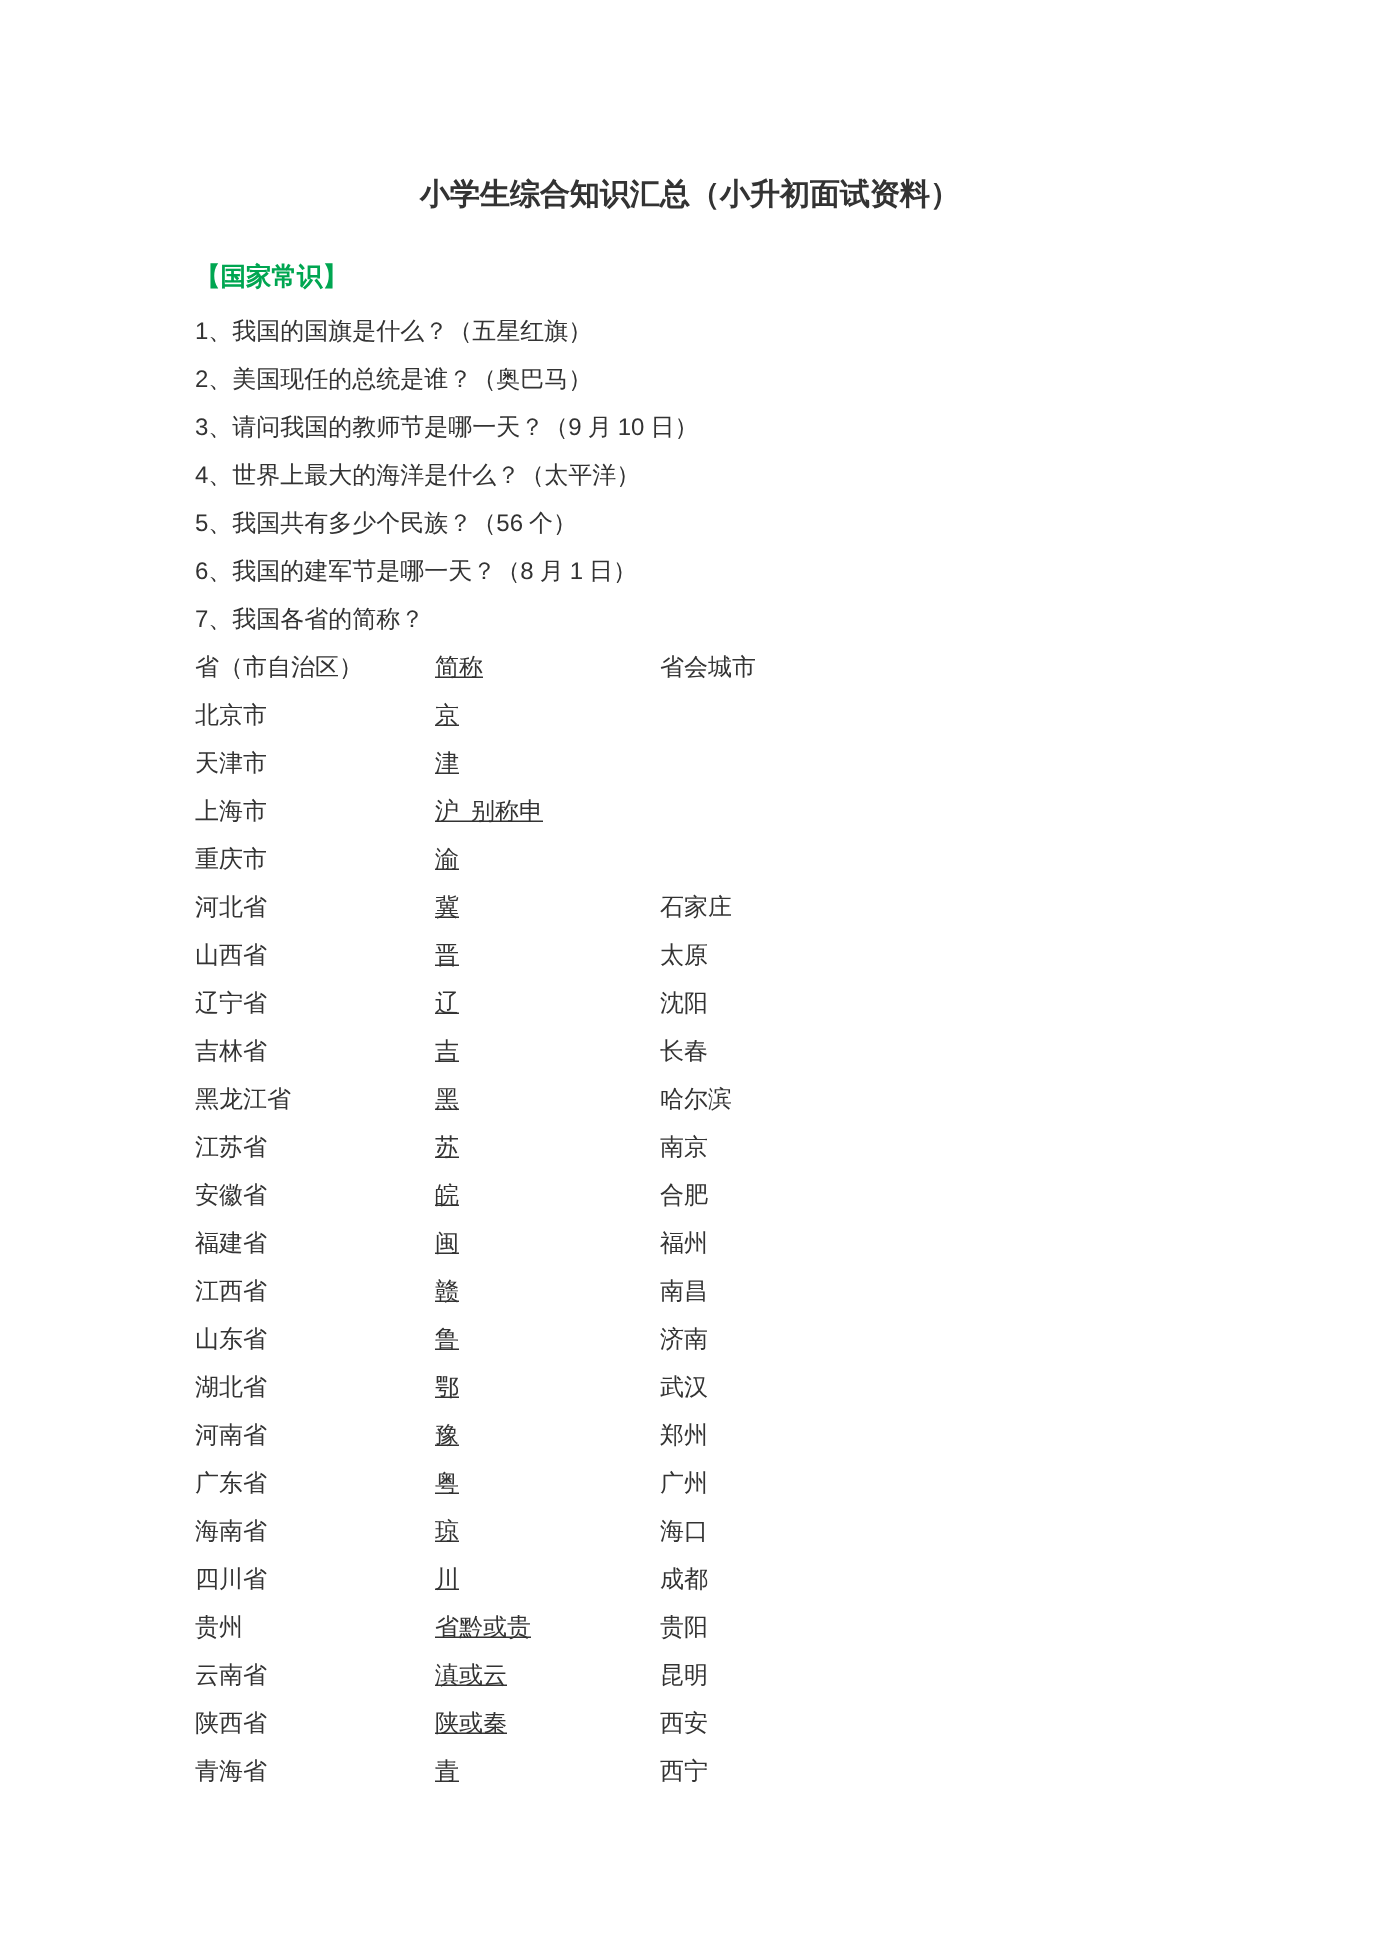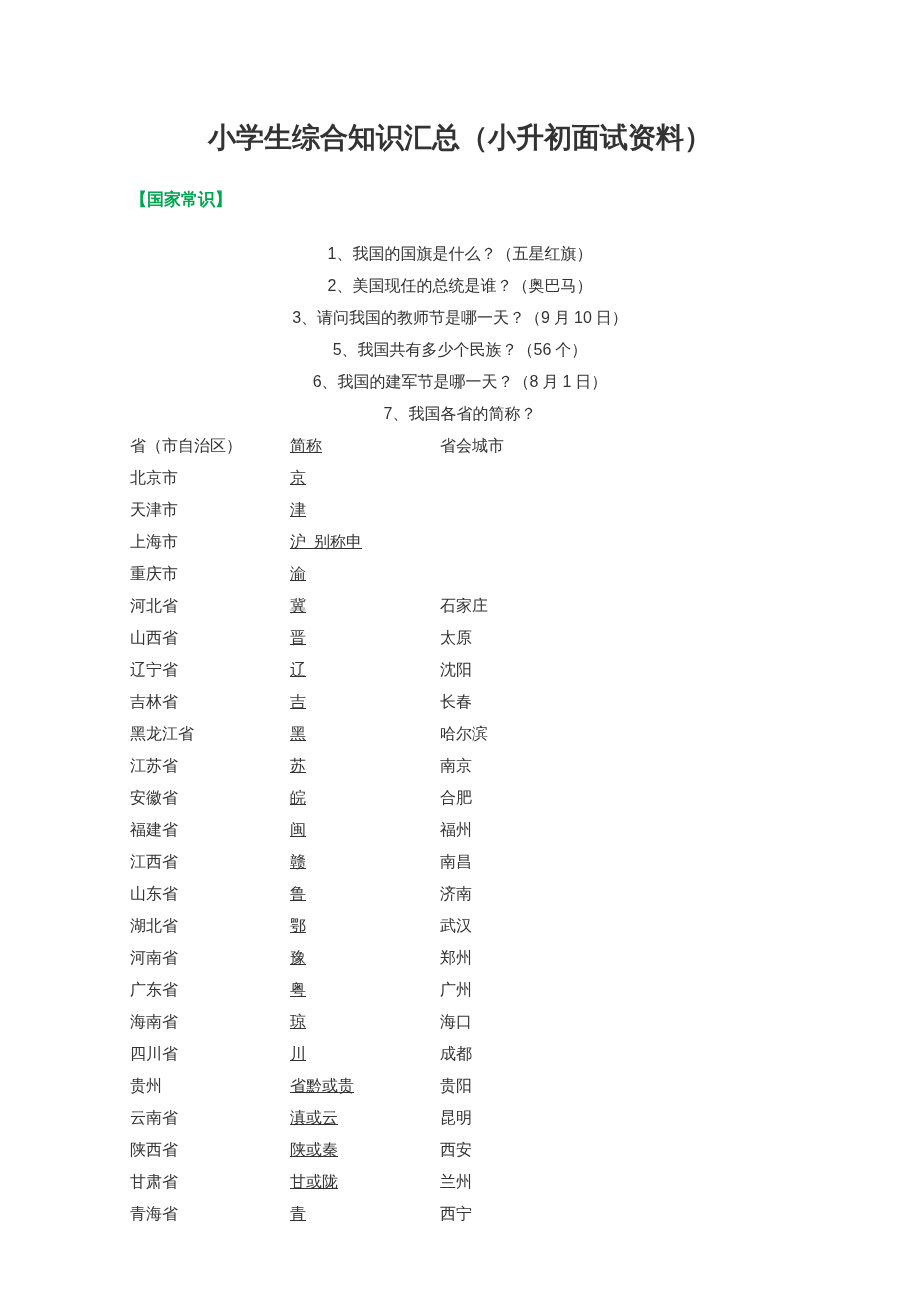--- a/index.html
+++ b/index.html
@@ -10,35 +10,34 @@
     color: #333333;
     width: 920px;
   }
   .page {
     padding: 110px 130px 60px 130px;
     font-size: 16px;
     line-height: 2.0;
   }
   .title {
     text-align: center;
-    font-size: 28px;
+    font-size: 20px;
     font-weight: bold;
     font-family: "SimHei", "黑体", sans-serif;
     margin-bottom: 18px;
   }
   .section-heading {
     color: #00a651;
     font-weight: bold;
-    font-family: Liberation Mono, monospace;
+    font-family: Liberation Sans, sans-serif;
     font-size: 17px;
-    margin-bottom: 20px;
+    margin-bottom: 4px;
   }
   .qa-line {
     white-space: pre;
-    text-align: center;
   }
   .arial {
     font-family: Arial, "Helvetica", sans-serif;
   }
   .table-row {
     white-space: pre;
   }
   .col1 { display: inline-block; width: 160px; }
   .col2 { display: inline-block; width: 150px; text-decoration: underline; }
   .col3 { display: inline-block; text-align: right; }
@@ -49,20 +48,21 @@
 <div class="page">
 
   <div class="title">小学生综合知识汇总（小升初面试资料）</div>
 
   <div class="section-heading">【国家常识】</div>
 
   <div id="qa-container">
       <div class="qa-line"><span class="arial">1</span>、我国的国旗是什么？（五星红旗）</div>
       <div class="qa-line"><span class="arial">2</span>、美国现任的总统是谁？（奥巴马）</div>
       <div class="qa-line"><span class="arial">3</span>、请问我国的教师节是哪一天？（<span class="arial">9</span> 月 <span class="arial">10</span> 日）</div>
+      <div class="qa-line"><span class="arial">4</span>、世界上最大的海洋是什么？（太平洋）</div>
       <div class="qa-line"><span class="arial">5</span>、我国共有多少个民族？（<span class="arial">56</span> 个）</div>
       <div class="qa-line"><span class="arial">6</span>、我国的建军节是哪一天？（<span class="arial">8</span> 月 <span class="arial">1</span> 日）</div>
       <div class="qa-line"><span class="arial">7</span>、我国各省的简称？</div>
     </div>
 
   <div id="province-container">
       <div class="table-row"><span class="col1">省（市自治区）</span><span class="col2">简称</span><span class="col3">省会城市</span></div>
       <div class="table-row"><span class="col1">北京市</span><span class="col2">京</span><span class="col3"></span></div>
       <div class="table-row"><span class="col1">天津市</span><span class="col2">津</span><span class="col3"></span></div>
       <div class="table-row"><span class="col1">上海市</span><span class="col2">沪  别称申</span><span class="col3"></span></div>
@@ -78,17 +78,16 @@
       <div class="table-row"><span class="col1">江西省</span><span class="col2">赣</span><span class="col3">南昌</span></div>
       <div class="table-row"><span class="col1">山东省</span><span class="col2">鲁</span><span class="col3">济南</span></div>
       <div class="table-row"><span class="col1">湖北省</span><span class="col2">鄂</span><span class="col3">武汉</span></div>
       <div class="table-row"><span class="col1">河南省</span><span class="col2">豫</span><span class="col3">郑州</span></div>
       <div class="table-row"><span class="col1">广东省</span><span class="col2">粤</span><span class="col3">广州</span></div>
       <div class="table-row"><span class="col1">海南省</span><span class="col2">琼</span><span class="col3">海口</span></div>
       <div class="table-row"><span class="col1">四川省</span><span class="col2">川</span><span class="col3">成都</span></div>
       <div class="table-row"><span class="col1">贵州</span><span class="col2">省黔或贵</span><span class="col3">贵阳</span></div>
       <div class="table-row"><span class="col1">云南省</span><span class="col2">滇或云</span><span class="col3">昆明</span></div>
       <div class="table-row"><span class="col1">陕西省</span><span class="col2">陕或秦</span><span class="col3">西安</span></div>
-      <div class="table-row"><span class="col1">甘肃省</span><span class="col2">甘或陇</span><span class="col3">兰州</span></div>
       <div class="table-row"><span class="col1">青海省</span><span class="col2">青</span><span class="col3">西宁</span></div>
     </div>
 
 </div>
 
 </body></html>

